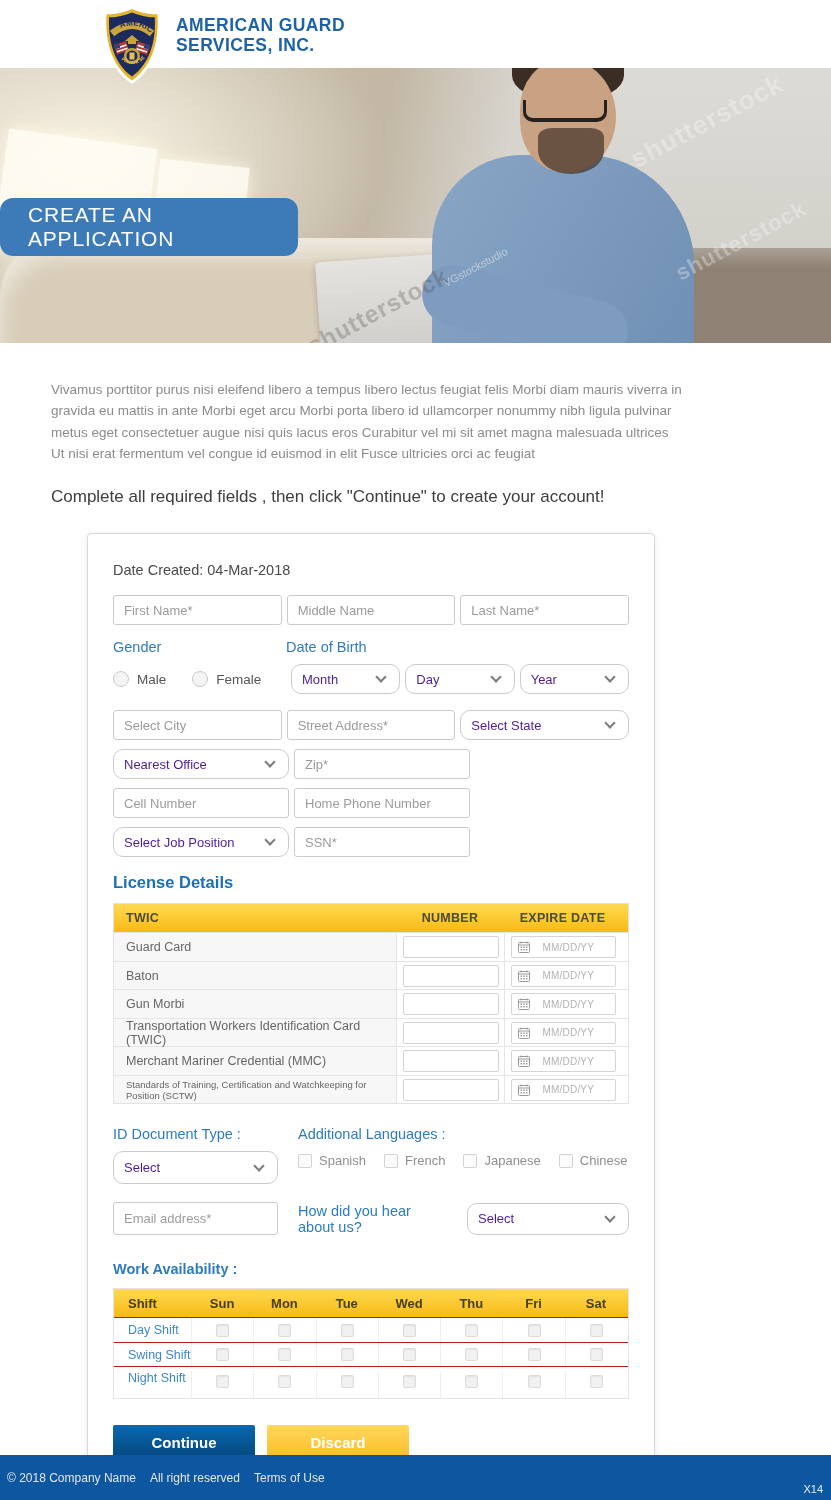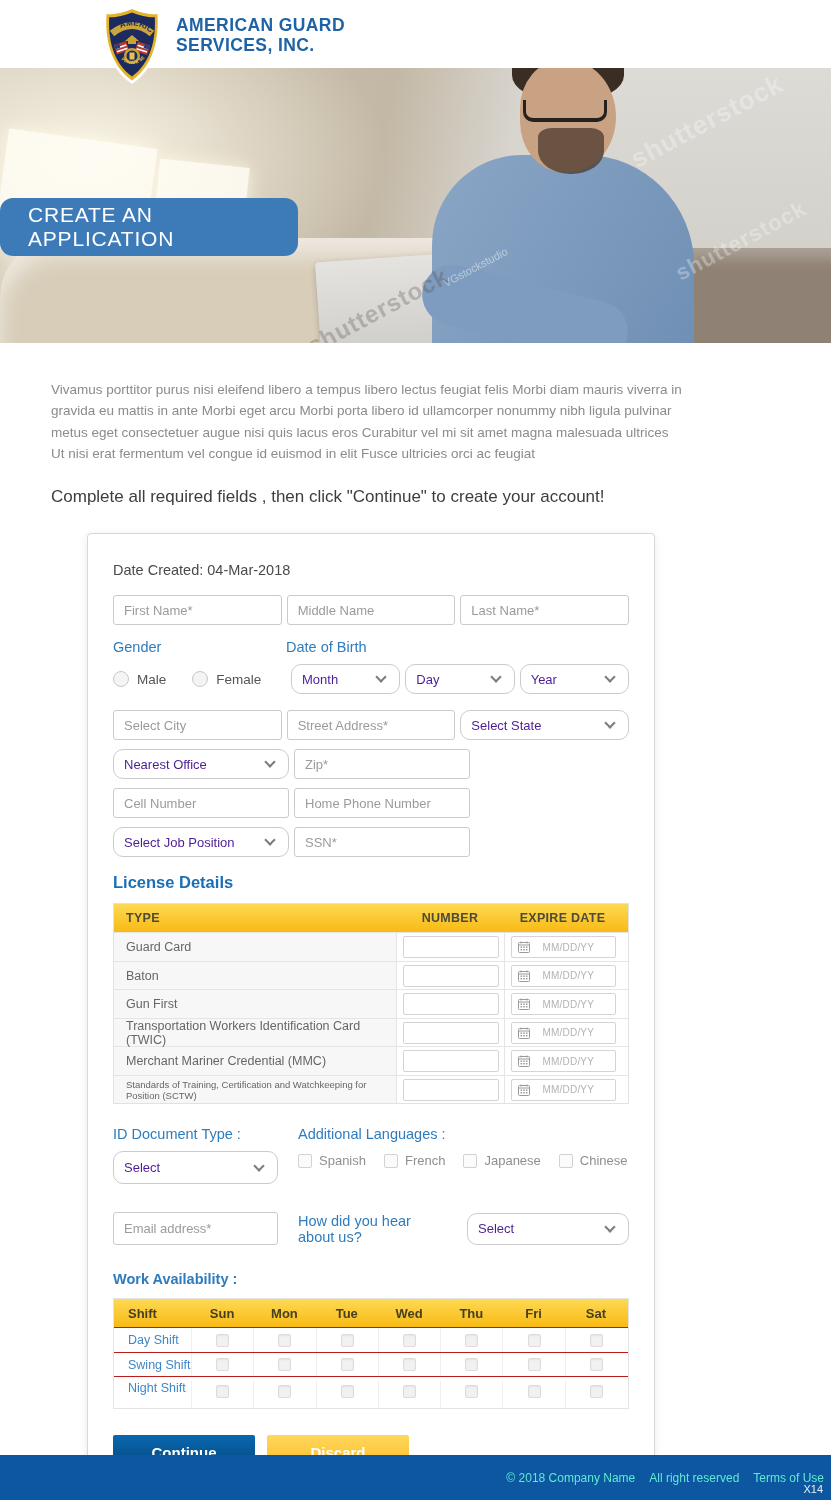--- a/index.html
+++ b/index.html
@@ -102,21 +102,21 @@
   .cal-ic { width: 12px; height: 12px; flex: none; }
   
   .extra-row { display: flex; margin-top: 22px; }
   .extra-left { width: 173px; }
   .sel-md { width: 165px; height: 33px; margin-top: 9px; }
   .lang-box { margin-left: 12px; }
   .lang-opts { display: flex; gap: 18px; margin-top: 11px; }
   .chk { display: flex; align-items: center; gap: 7px; cursor: pointer; }
   .chk .box { width: 14px; height: 14px; background: #fbfbfb; border: 1px solid #d2d2d2; border-radius: 2px; }
   .chk span.cl { color: #8f8f8f; font-size: 13px; }
-  .email-row { display: flex; align-items: center; margin-top: 28px; }
+  .email-row { display: flex; align-items: center; margin-top: 18px; }
   .email-row input { width: 165px; height: 33px; border: 1px solid #cbcbcb; border-radius: 3px;
     font-family: "Liberation Sans", sans-serif; font-size: 13px; padding: 0 10px; color: #555; }
   .email-row input::placeholder { color: #9b9b9b; }
   .hear-lbl { margin: 0 16px 0 20px; }
   .hear-sel { width: 162px; height: 32px; flex: none; }
   
   .wa-h { margin-top: 26px; font-size: 14.5px; font-weight: 700; color: #2e7cbd; }
   .wa-table { border: 1px solid #e4e4e4; margin-top: 11px; }
   .wa-head { display: flex; background: linear-gradient(180deg, #fed953, #f8ba14); height: 28px; align-items: center; }
   .wa-head .sc { width: 77px; padding-left: 14px; }
@@ -133,22 +133,22 @@
   
   .btn-row { display: flex; gap: 12px; margin-top: 26px; }
   .btn { width: 142px; height: 34px; border: none; border-radius: 2px; color: #fff; font-size: 15px;
     font-family: "Liberation Sans", sans-serif; cursor: pointer; }
   .btn-continue { background: linear-gradient(180deg, #0a68b0, #03477d); font-weight: 700; }
   .btn-discard { background: linear-gradient(180deg, #ffd85c, #fbbc26); font-weight: 700; }
   .help { margin-top: 19px; color: #5a5a5a; font-size: 12.5px; }
   .help b { color: #3f3f3f; }
   
   .footer { position: absolute; left: 0; bottom: 0; width: 831px; height: 45px; background: #0d57a1; }
-  .footer .ftext { position: absolute; left: 0; right: 0; top: 16px; text-align: right;
-    color: #5eead4; font-size: 12px; }
+  .footer .ftext { position: absolute; left: 0; right: 0; top: 16px; text-align: left;
+    color: #e5e5e5; font-size: 12px; }
   .footer .ftext span { margin: 0 7px; }
   .footer .terms { cursor: pointer; }
   .footer .pagecode { position: absolute; right: 8px; bottom: 5px; color: #e8eef7; font-size: 11px; }
 </style>
 </head>
 <body>
 
 <div class="site-header">
   <div class="company-name">
     <div>AMERICAN GUARD</div>
@@ -291,21 +291,21 @@
       <i class="chev"></i>
     </div>
     <input type="text" placeholder="SSN*" style="">
     <div class="spacer"></div>
   </div>
 
   <div class="section-h">License Details</div>
 
   <div class="lic-table">
     <div class="lic-head">
-      <div class="c1">TYPE</div>
+      <div class="c1">TWIC</div>
       <div class="c2">NUMBER</div>
       <div class="c3">EXPIRE DATE</div>
     </div>
 
     <div class="lic-row">
       <div class="lic-type">Guard Card</div>
       <div class="lic-num">
           <input style="">
         </div>
       <div class="lic-exp">
@@ -345,21 +345,21 @@
               <rect x="2.5" y="8" width="1.6" height="1.4" fill="#9a9a9a"></rect>
               <rect x="5.2" y="8" width="1.6" height="1.4" fill="#9a9a9a"></rect>
               <rect x="7.9" y="8" width="1.6" height="1.4" fill="#9a9a9a"></rect>
             </svg>
         <span class="mm">MM/DD/YY</span>
       </div>
         </div>
     </div>
 
     <div class="lic-row">
-      <div class="lic-type">Gun First</div>
+      <div class="lic-type">Gun Morbi</div>
       <div class="lic-num">
           <input style="">
         </div>
       <div class="lic-exp">
           <div class="exp-box">
         <svg class="cal-ic" viewBox="0 0 12 12">
               <rect x="0.5" y="1.5" width="11" height="10" rx="1" fill="none" stroke="#9a9a9a"></rect>
               <line x1="0.5" y1="4" x2="11.5" y2="4" stroke="#9a9a9a"></line>
               <line x1="3" y1="0.5" x2="3" y2="2.5" stroke="#9a9a9a"></line>
               <line x1="9" y1="0.5" x2="9" y2="2.5" stroke="#9a9a9a"></line>

